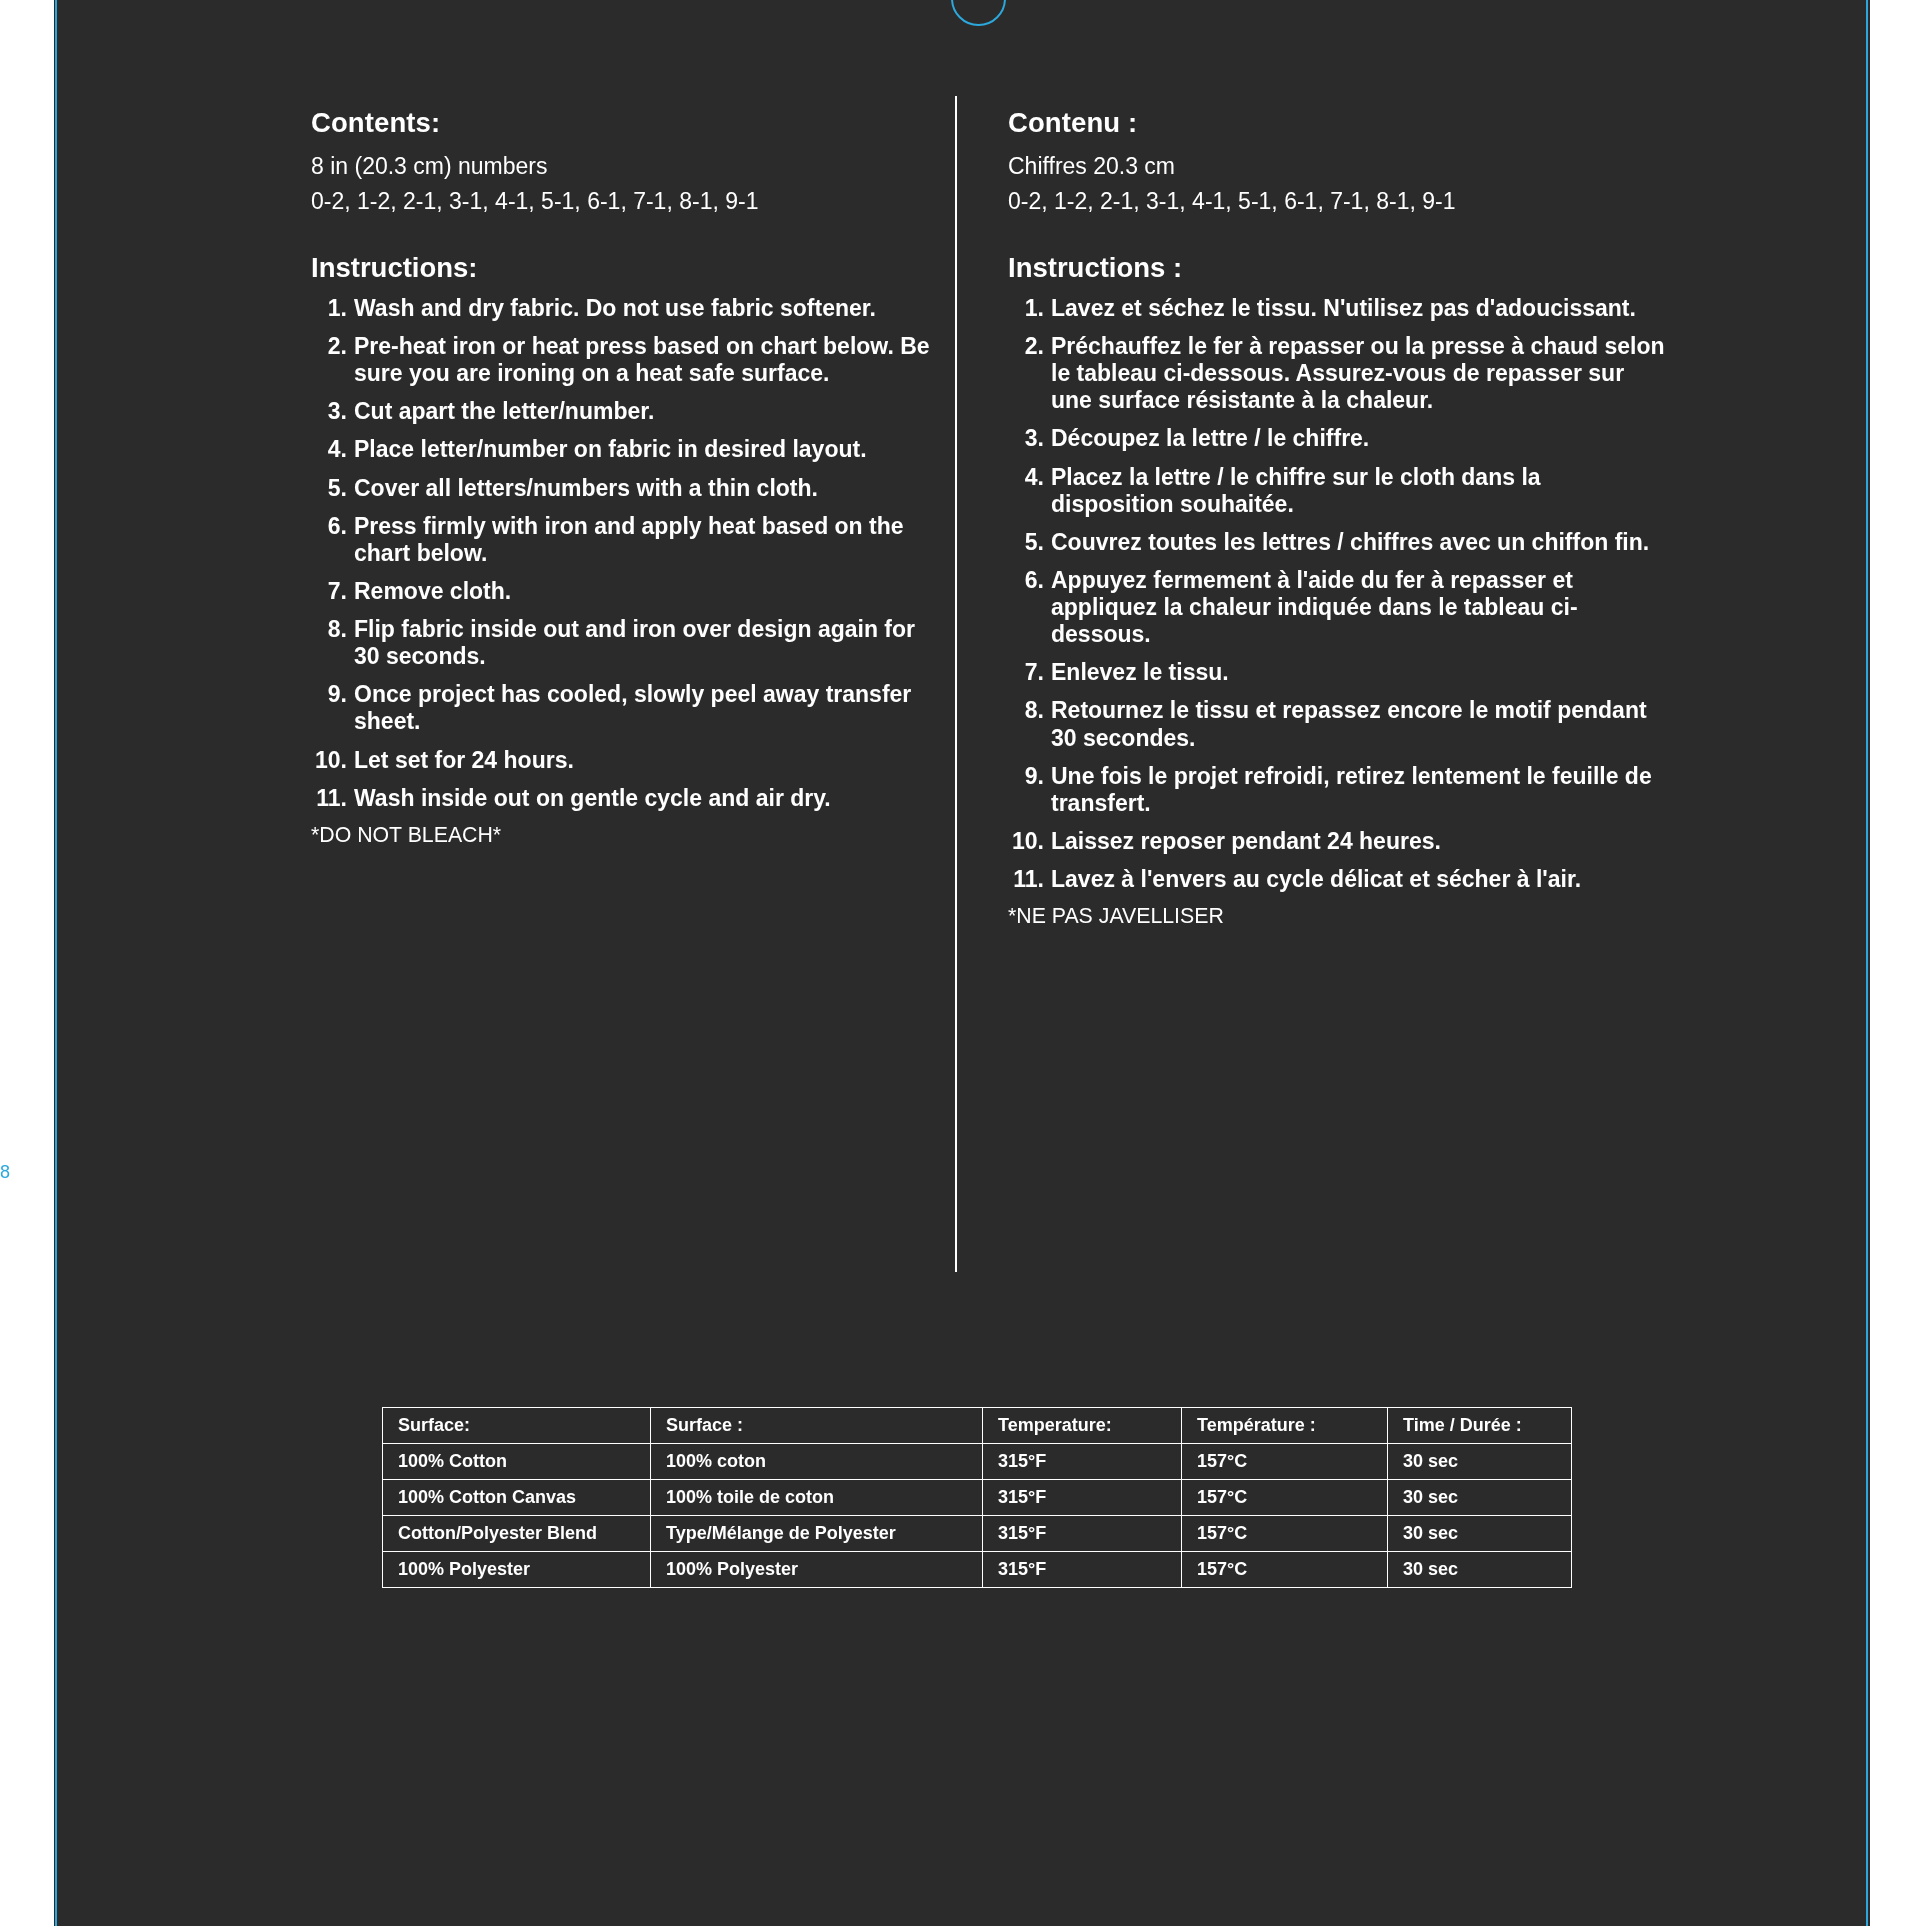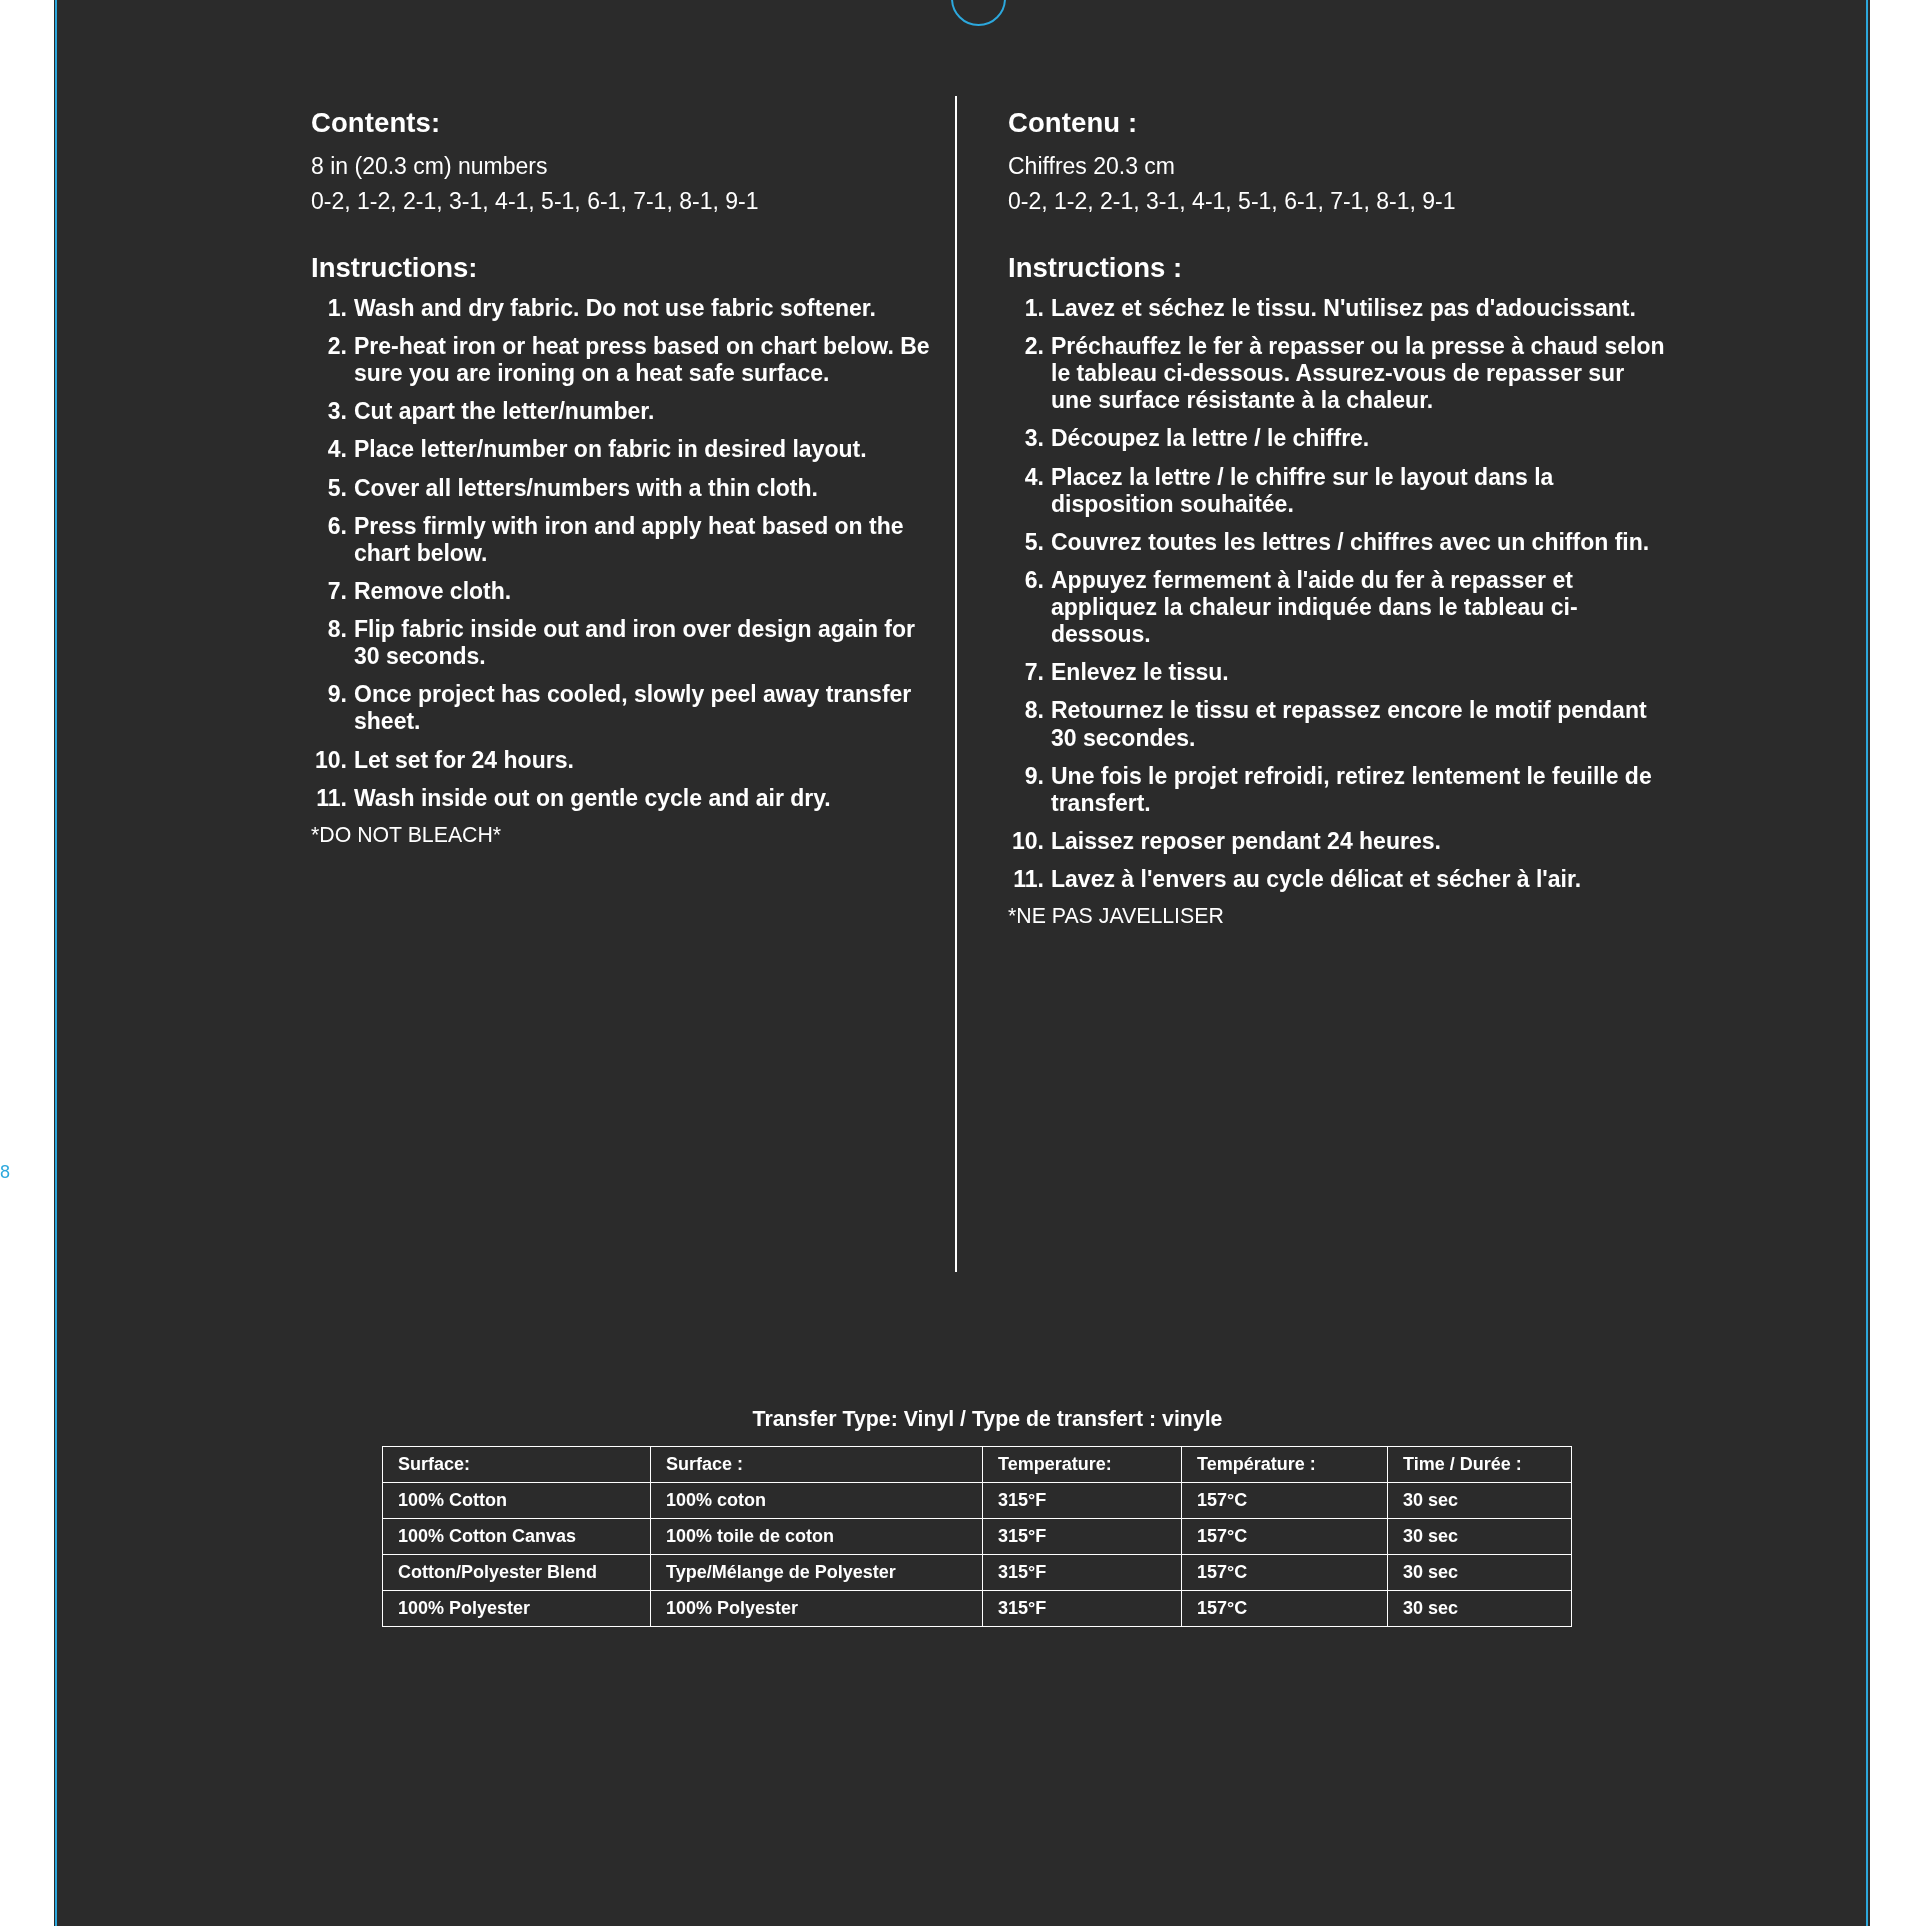--- a/index.html
+++ b/index.html
@@ -207,34 +207,33 @@
   <div class="col col-fr">
     <h2 class="section-title">Contenu :</h2>
     <p class="contents-line">Chiffres 20.3 cm</p>
     <p class="contents-line">0-2, 1-2, 2-1, 3-1, 4-1, 5-1, 6-1, 7-1, 8-1, 9-1</p>
 
     <h2 class="instr-title">Instructions :</h2>
     <ol class="instructions">
       <li>Lavez et séchez le tissu. N'utilisez pas d'adoucissant.</li>
       <li>Préchauffez le fer à repasser ou la presse à chaud selon le tableau ci-dessous. Assurez-vous de repasser sur une surface résistante à la chaleur.</li>
       <li>Découpez la lettre / le chiffre.</li>
-      <li>Placez la lettre / le chiffre sur le layout dans la disposition souhaitée.</li>
+      <li>Placez la lettre / le chiffre sur le cloth dans la disposition souhaitée.</li>
       <li>Couvrez toutes les lettres / chiffres avec un chiffon fin.</li>
       <li>Appuyez fermement à l'aide du fer à repasser et appliquez la chaleur indiquée dans le tableau ci-dessous.</li>
       <li>Enlevez le tissu.</li>
       <li>Retournez le tissu et repassez encore le motif pendant 30 secondes.</li>
       <li>Une fois le projet refroidi, retirez lentement le feuille de transfert.</li>
       <li>Laissez reposer pendant 24 heures.</li>
       <li>Lavez à l'envers au cycle délicat et sécher à l'air.</li>
     </ol>
     <div class="note">*NE PAS JAVELLISER</div>
   </div>
 
   <div class="table-wrap">
-    <div class="table-title">Transfer Type: Vinyl / Type de transfert : vinyle</div>
     <table class="heat">
       <colgroup>
         <col class="c1">
           <col class="c2">
           <col class="c3">
           <col class="c4">
           <col class="c5">
       </colgroup>
       <thead>
         <tr>

